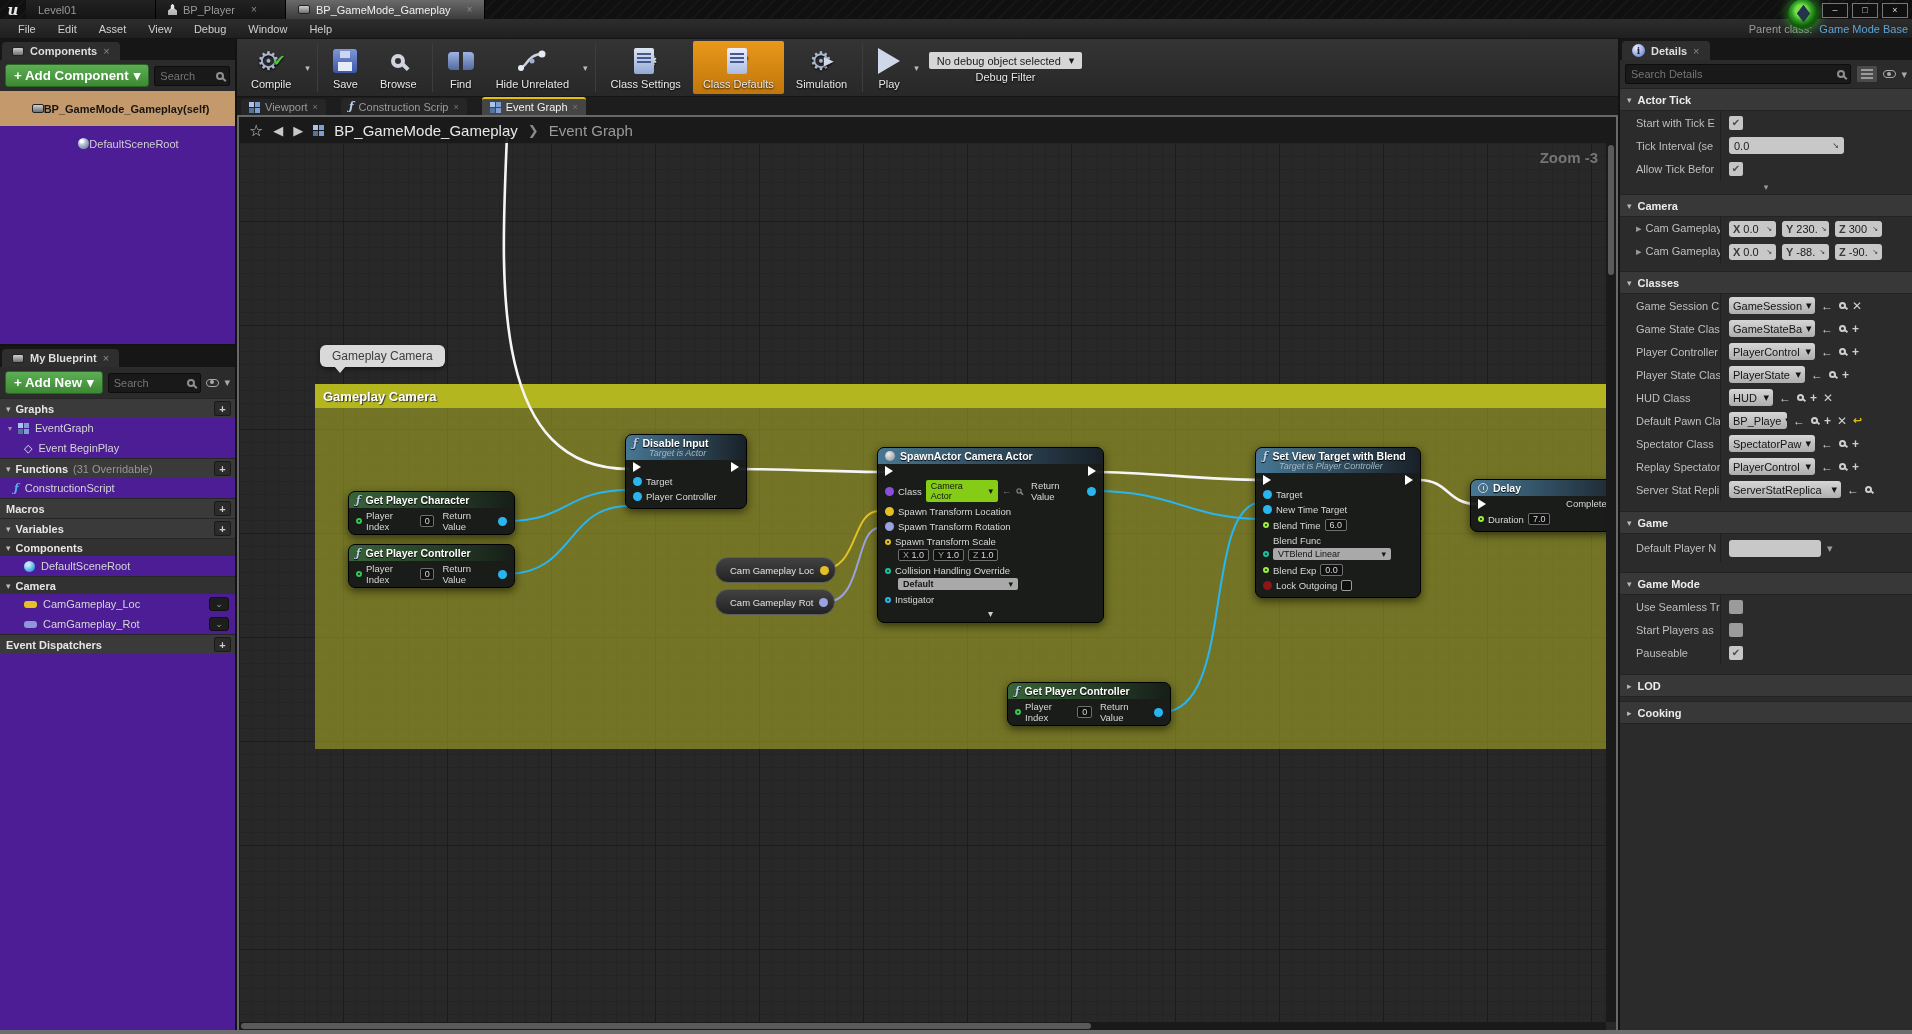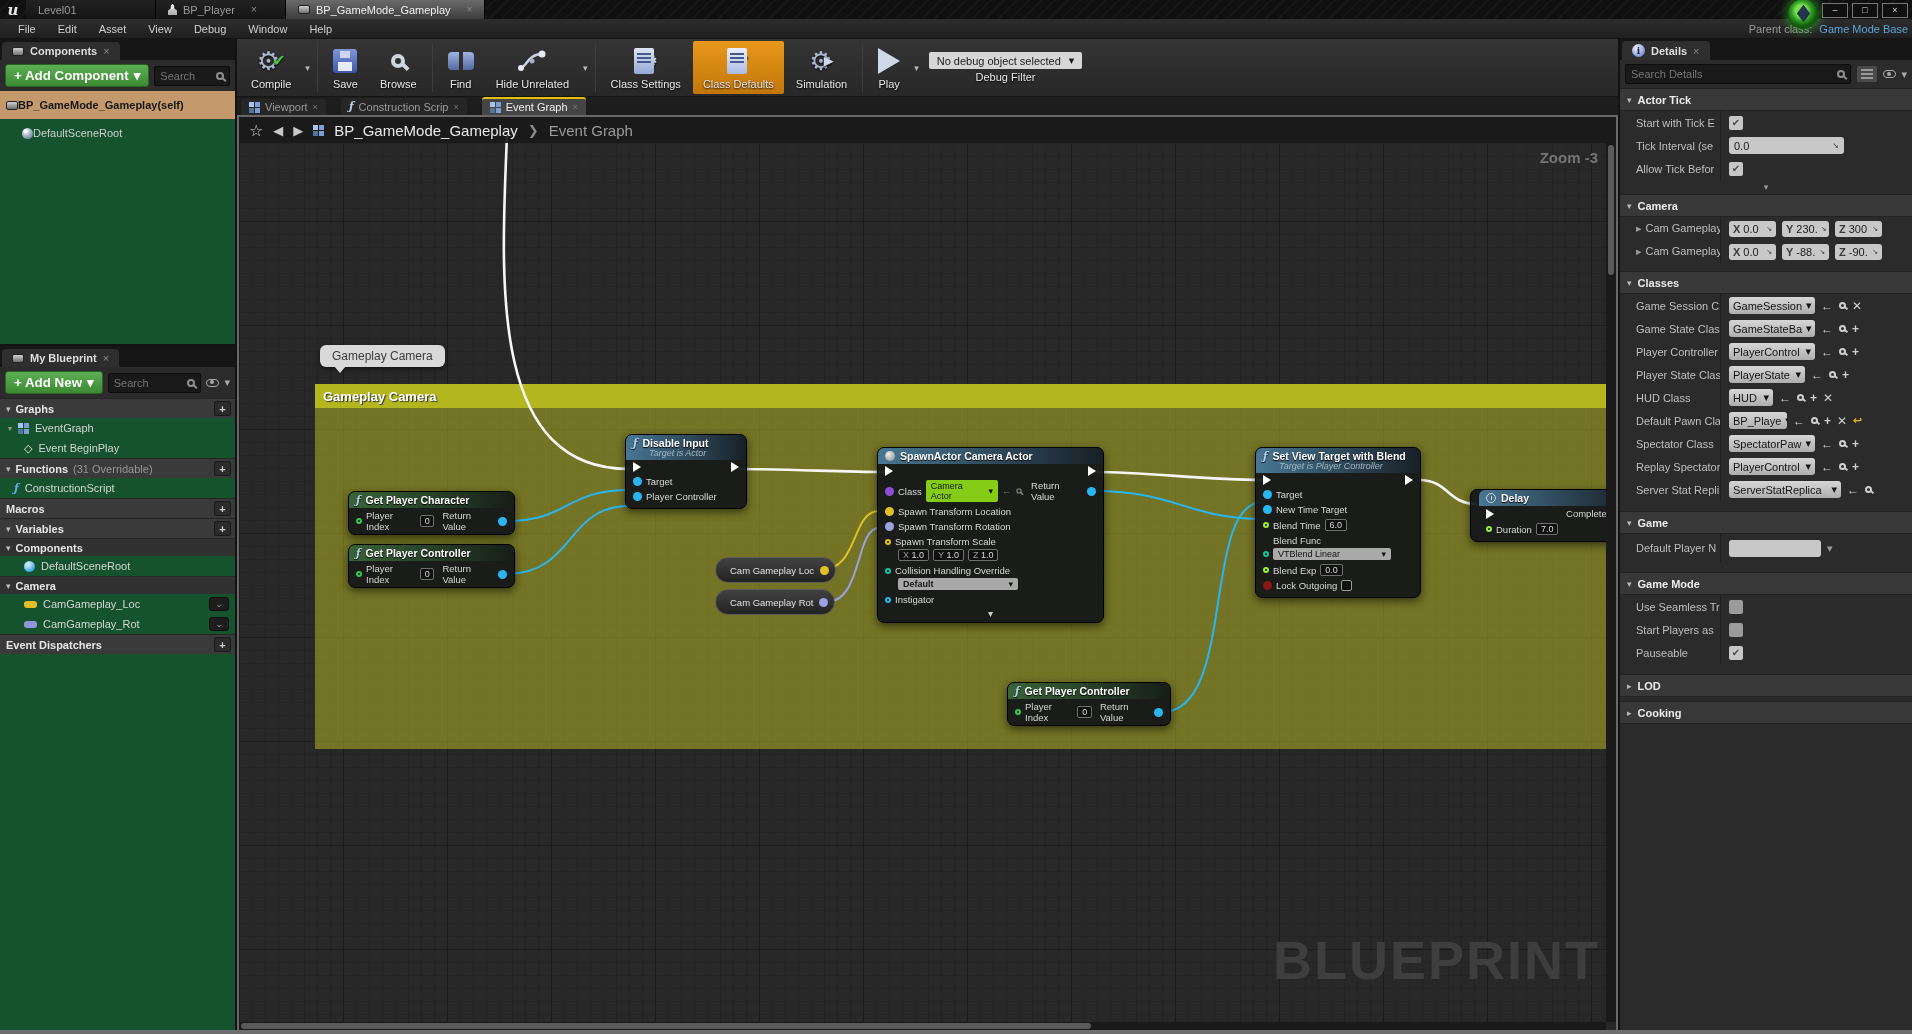--- a/index.html
+++ b/index.html
@@ -45,24 +45,24 @@
     color:#fff;font-weight:bold;padding:3px 8px;display:flex;align-items:center;gap:5px;white-space:nowrap;}
   .searchbox{flex:1;display:flex;align-items:center;background:#191919;border:1px solid #0d0d0d;
     border-radius:2px;height:20px;padding:0 5px;min-width:0;}
   .searchbox input{flex:1;background:transparent;border:none;outline:none;color:#9a9a9a;font-size:11px;min-width:0;}
   .mag{width:8px;height:8px;border:2px solid #8f8f8f;border-radius:50%;position:relative;flex:none;}
   .mag::after{content:"";position:absolute;width:2px;height:5px;background:#8f8f8f;right:-3px;bottom:-4px;transform:rotate(-45deg);}
   .eye{width:13px;height:8px;border:1.5px solid #aaa;border-radius:60% / 90%;position:relative;flex:none;}
   .eye::after{content:"";position:absolute;width:4px;height:4px;background:#aaa;border-radius:50%;left:2.5px;top:0.5px;}
 
   
-  .leftcol{width:237px;background:#14532d;display:flex;flex-direction:column;border-right:2px solid #121212;}
+  .leftcol{width:237px;background:#4c1d95;display:flex;flex-direction:column;border-right:2px solid #121212;}
   .components-panel{height:307px;display:flex;flex-direction:column;border-bottom:2px solid #121212;}
   .comp-toolbar{display:flex;gap:5px;padding:4px 5px;background:#2b2b2b;align-items:center;}
-  .comp-row{display:flex;align-items:center;height:28px;padding-left:6px;}
+  .comp-row{display:flex;align-items:center;height:35px;padding-left:6px;justify-content:center;}
   .comp-row.selected{background:#c49a6c;color:#151515;font-weight:bold;}
   .sphere{width:11px;height:11px;border-radius:50%;background:radial-gradient(circle at 35% 30%,#fff 1.5px,#bfcfe0 3px,#8596a8 7px);}
   .bluedot{width:11px;height:11px;border-radius:50%;background:radial-gradient(circle at 35% 30%,#bfe6ff 2px,#2e9ad9 8px);}
 
   .mybp-panel{flex:1;display:flex;flex-direction:column;min-height:0;}
   .bp-sec{height:20px;background:#3a3a3a;display:flex;align-items:center;gap:5px;padding:0 4px 0 6px;
     color:#e6e6e6;font-weight:bold;border-top:1px solid #262626;}
   .bp-sec .note{color:#979797;font-weight:normal;}
   .plusbtn{margin-left:auto;width:17px;height:15px;background:#2b2b2b;border:1px solid #1a1a1a;color:#cfcfcf;
     display:flex;align-items:center;justify-content:center;font-weight:bold;border-radius:2px;}
@@ -469,21 +469,20 @@
         <div class="breadbar">
           <span class="navico" style="font-size:16px;">☆</span>
           <span class="navico">◀</span>
           <span class="navico">▶</span>
           <span class="grid4"></span>
           <span class="bc-title">BP_GameMode_Gameplay</span>
           <span class="bc-sep">❯</span>
           <span class="bc-current">Event Graph</span>
         </div>
         <div class="zoomlabel">Zoom -3</div>
-        <div class="watermark">BLUEPRINT</div>
 
         <div class="comment">
           <div class="comment-head">
             <span>Gameplay Camera</span>
           </div>
           <div class="comment-body"></div>
         </div>
         <div class="tooltip">
           <span>Gameplay Camera</span>
         </div>
@@ -685,21 +684,21 @@
           <div class="nrow">
             <span class="pin hollow" style="border-color:#35c74f;"></span>
             <span>Player Index</span>
             <span class="nval">0</span>
             <span class="grow"></span>
             <span>Return Value</span>
             <span class="pin" style="background:#29b6f0;"></span>
           </div>
         </div>
 
-        <div class="node" style="left:1231px;top:372px;width:162px;border-radius:7px 0 0 7px;padding-left:8px;">
+        <div class="node" style="left:1231px;top:362px;width:162px;border-radius:7px 0 0 7px;">
           <div class="nhead blue" style="border-radius:6px 0 0 0;">
               <div class="t">
                 <span class="clockico"></span>
                 <span>Delay</span>
               </div>
             </div>
           <div class="nrow">
               <span class="execpin"></span>
               <span class="grow"></span>
               <span>Completed</span>

